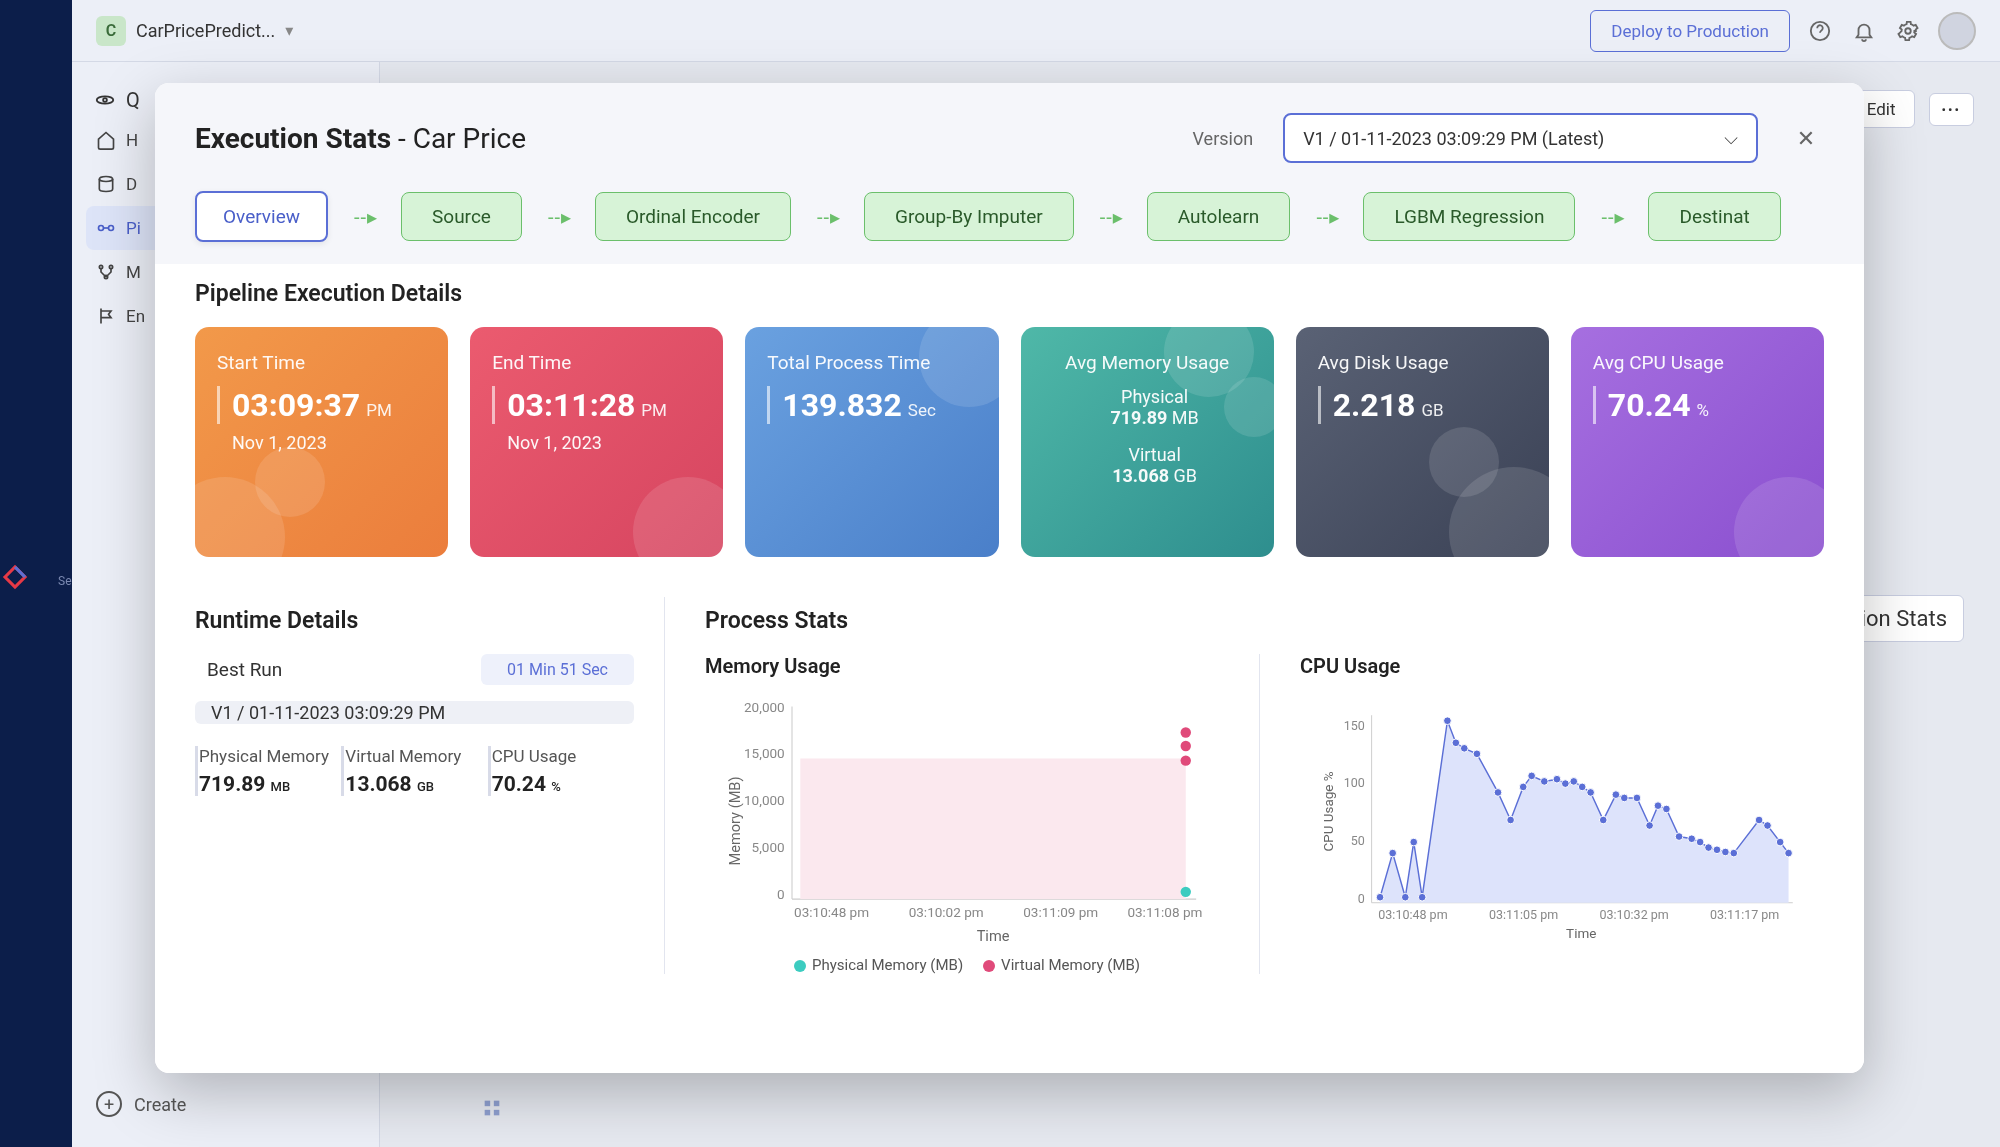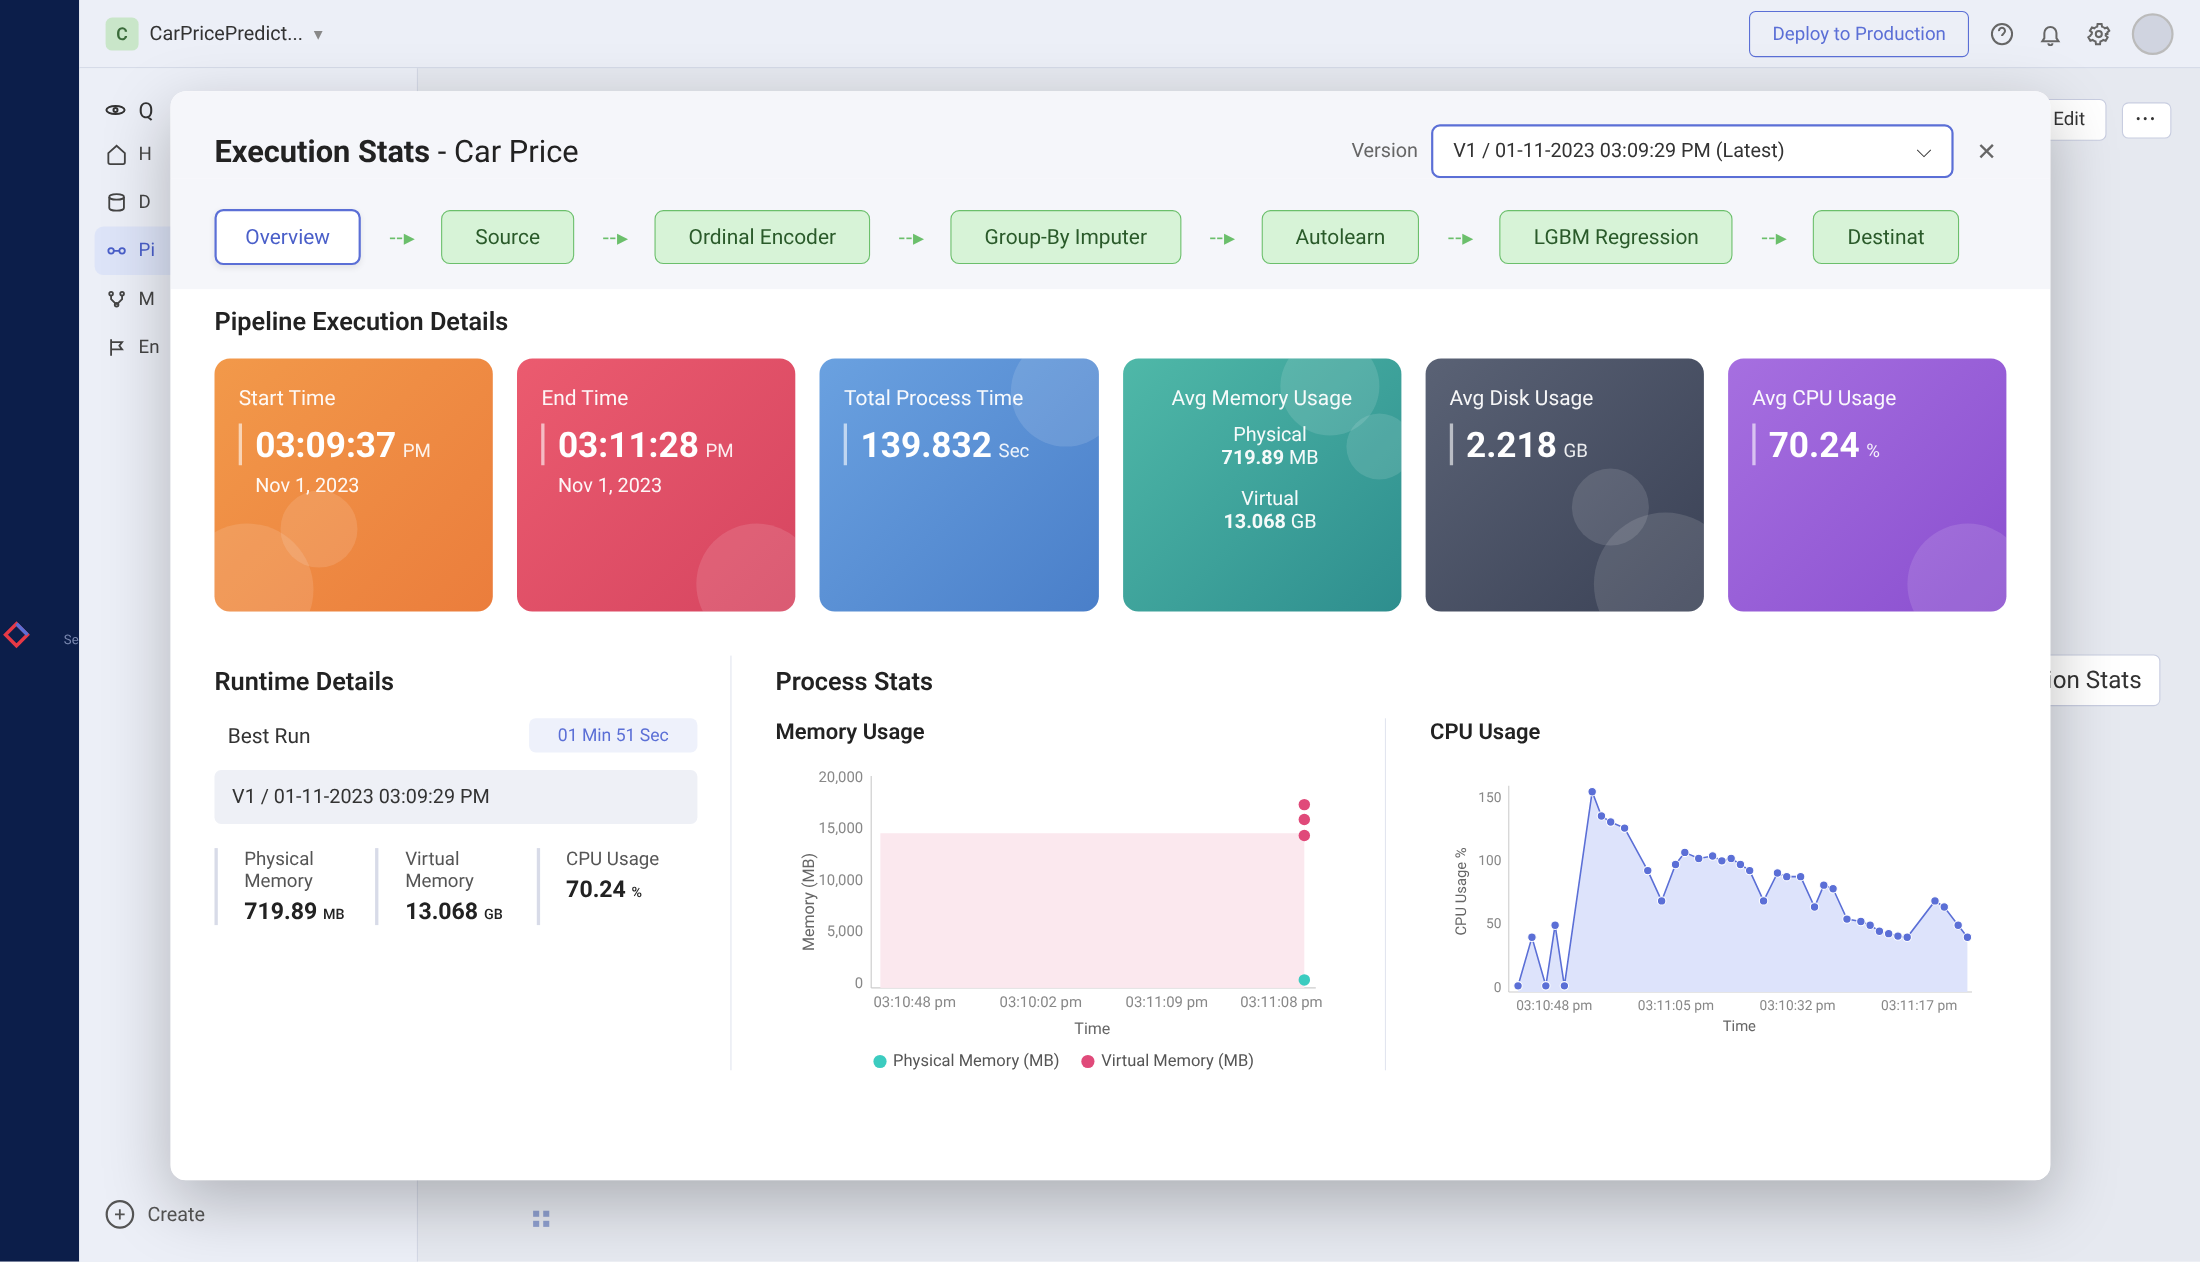--- a/index.html
+++ b/index.html
@@ -33,21 +33,21 @@
 .plus-circle { width: 26px; height: 26px; border: 2px solid #555; border-radius: 50%; display: flex; align-items: center; justify-content: center; font-size: 18px; }
 
 
 .bg-right-controls { position: absolute; right: 26px; top: 90px; display: flex; align-items: center; gap: 14px; }
 .edit-btn { border: 1px solid #c8cde0; background: #fff; padding: 8px 18px; border-radius: 6px; color: #333; font-size: 17px; cursor: pointer; }
 .more-btn { border: 1px solid #c8cde0; background: #fff; padding: 8px 12px; border-radius: 6px; color: #333; cursor: pointer; letter-spacing: 2px; }
 .bg-stats-btn { position: absolute; right: 36px; top: 595px; border: 1px solid #c8cde0; background: #fff; padding: 10px 16px; border-radius: 6px; color: #333; font-size: 22px; }
 
 
 .modal { position: absolute; left: 155px; top: 83px; width: 1709px; height: 990px; background: #fff; border-radius: 14px; box-shadow: 0 20px 60px rgba(0,0,0,0.25); overflow: hidden; display: flex; flex-direction: column; }
-.modal-header { padding: 30px 40px 0 40px; display: flex; align-items: center; gap: 12px; background: #f5f6fa; text-align: right; }
+.modal-header { padding: 30px 40px 0 40px; display: flex; align-items: center; gap: 30px; background: #f5f6fa; text-align: right; }
 .modal-title { font-size: 28px; color: #222; }
 .modal-title .muted { font-weight: 400; }
 .modal-header-spacer { flex: 1; }
 .version-label { color: #666; font-size: 18px; }
 .version-select { border: 2px solid #5b6fd6; border-radius: 8px; padding: 12px 18px; font-size: 18px; color: #333; background: #fff; display: flex; align-items: center; gap: 120px; cursor: pointer; }
 .modal-close { width: 36px; height: 36px; display: flex; align-items: center; justify-content: center; color: #666; cursor: pointer; font-size: 22px; }
 
 
 .pipeline-row { padding: 28px 40px 22px 40px; display: flex; align-items: center; gap: 26px; overflow: hidden; background: #f5f6fa; }
 .tab-overview { border: 2px solid #5b6fd6; color: #4a5fc9; background: #fff; padding: 12px 26px; border-radius: 8px; font-size: 19px; cursor: pointer; box-shadow: 0 2px 6px rgba(0,0,0,0.08); }
@@ -75,23 +75,23 @@
 .c-purple { background: linear-gradient(135deg, #a66fe0, #8a4fcf); }
 .bubble { position: absolute; border-radius: 50%; background: rgba(255,255,255,0.12); }
 
 
 .lower { display: flex; gap: 30px; }
 .runtime-col { width: 470px; border-right: 1px solid #e2e5ef; padding-right: 30px; }
 .process-col { flex: 1; padding-left: 10px; }
 .best-run-row { display: flex; align-items: center; justify-content: space-between; margin-bottom: 16px; margin-left: 12px; }
 .best-run-row .label { font-size: 19px; color: #333; }
 .best-run-badge { background: #eef1fb; color: #5b6fd6; padding: 6px 26px; border-radius: 6px; font-size: 16px; }
-.version-chip { background: #eef0f6; padding: 14px 16px; border-radius: 6px; font-size: 18px; color: #333; margin-bottom: 22px; }
+.version-chip { background: #eef0f6; padding: 1px 16px; border-radius: 6px; font-size: 18px; color: #333; margin-bottom: 22px; }
 .mini-metrics { display: flex; }
-.mini-metric { flex: 1; border-left: 3px solid #d8dbe8; padding: 0 24px; }
+.mini-metric { flex: 1; border-left: 3px solid #d8dbe8; padding: 0 1px; }
 .mini-metric .ml { font-size: 17px; color: #555; margin-bottom: 6px; }
 .mini-metric .mv { font-size: 21px; font-weight: 700; color: #222; }
 .mini-metric .mv .mu { font-size: 13px; font-weight: 500; }
 
 
 .charts-row { display: flex; gap: 40px; }
 .chart-box { flex: 1; }
 .chart-title { font-size: 20px; font-weight: 600; color: #222; margin-bottom: 18px; }
 .chart-svg { width: 100%; height: 250px; }
 .legend-row { display: flex; gap: 20px; justify-content: center; margin-top: 6px; font-size: 15px; color: #555; }

